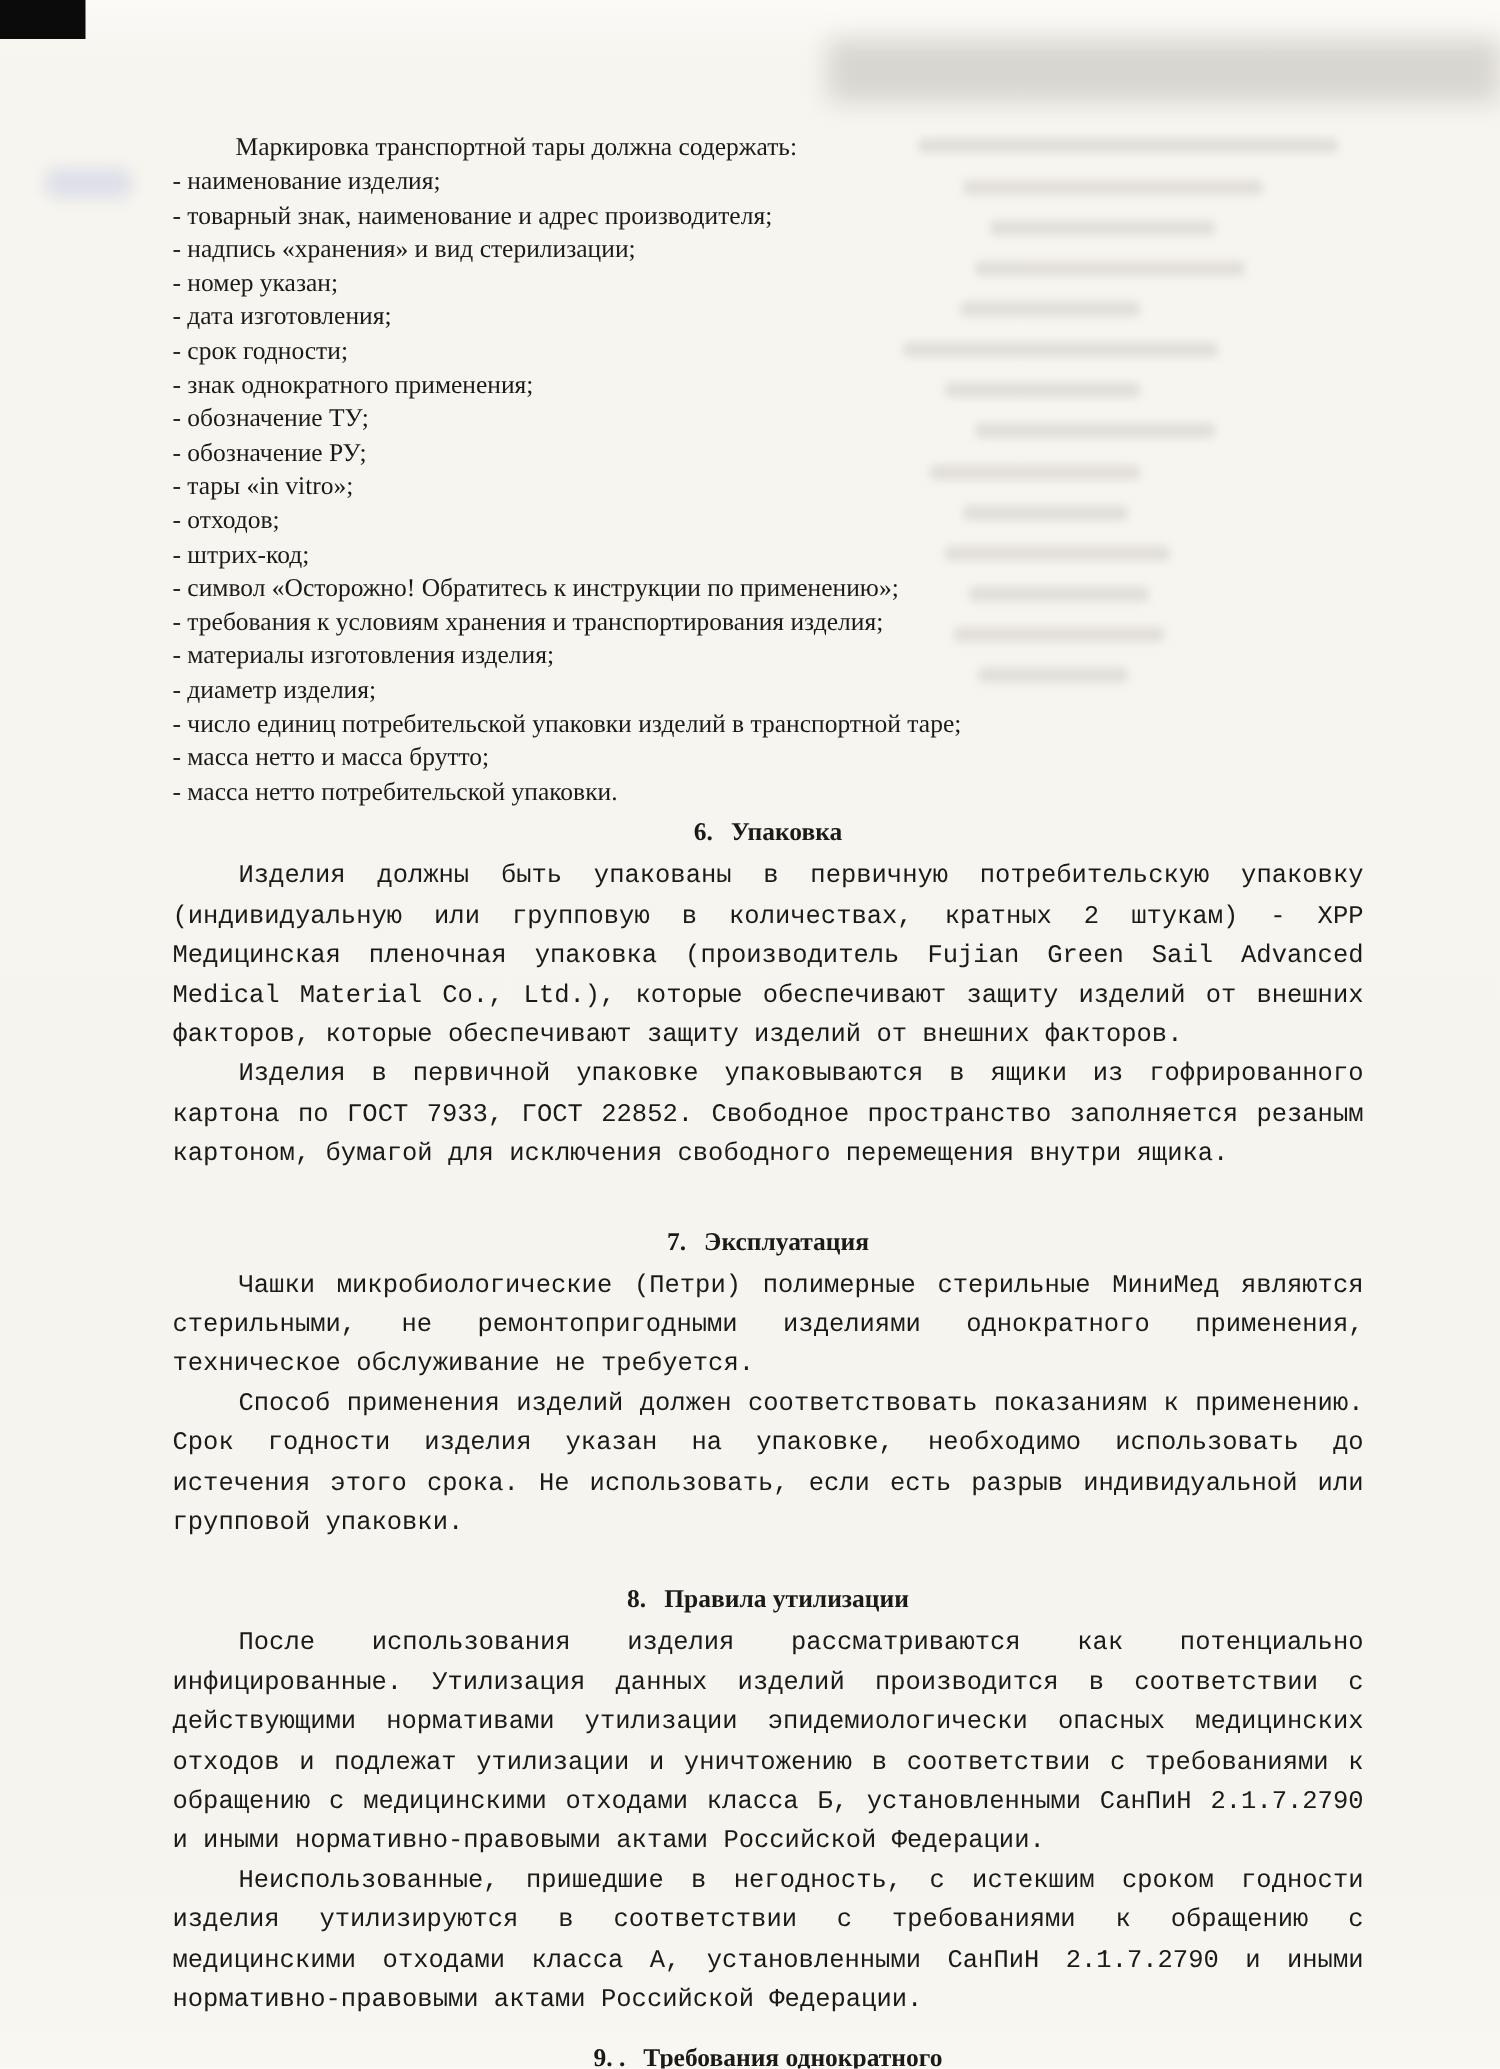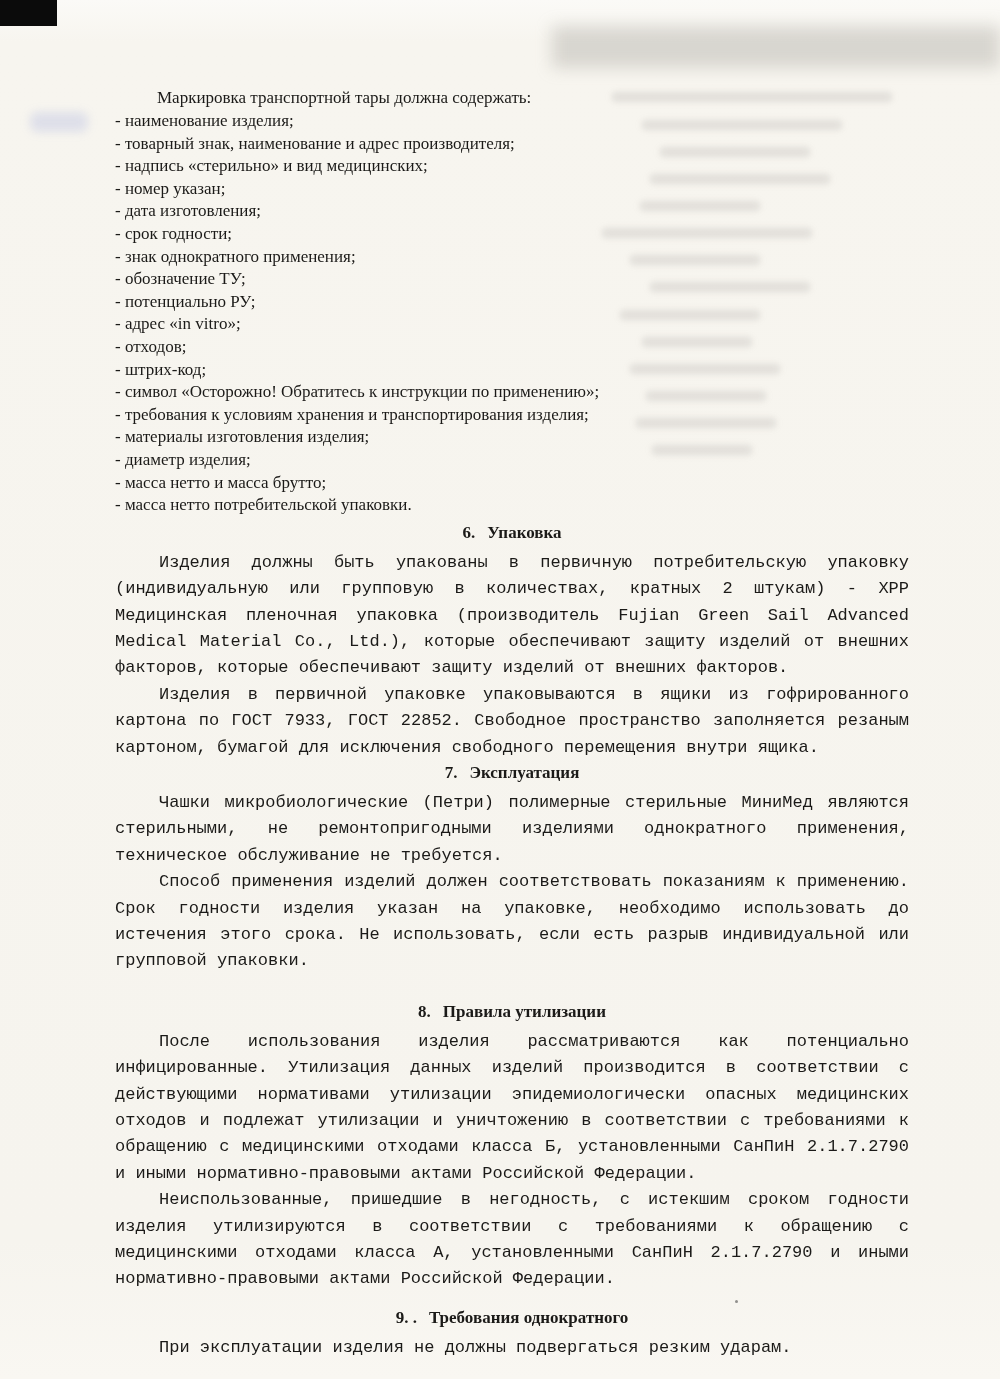--- a/index.html
+++ b/index.html
@@ -40,21 +40,21 @@
   }
   .sec-heading {
     font-weight: bold;
     font-size: 17px;
     text-align: center;
     line-height: 24px;
     margin: 0 0 5px 0;
   }
   .sec-heading .sec-title { margin-left: 12px; }
   .sec-6 { margin-top: 4px; }
-  .sec-7 { }
+  .sec-7 { margin-top: 32px; }
   .sec-8 { margin-top: 25px; }
   .sec-9 { margin-top: 13px; }
 
   
   .artifact { position: absolute; pointer-events: none; }
   .corner-mark {
     left: 0; top: 0; width: 57px; height: 26px;
     background: #0b0b0b;
   }
   .topright-smudge {
@@ -116,34 +116,35 @@
 <div class="artifact ghost g14"></div>
 <div class="artifact dot-speck"></div>
 
 <div class="page-content">
 
   <p class="intro">Маркировка транспортной тары должна содержать:</p>
 
   <div class="marking-list">
     <p>- наименование изделия;</p>
     <p>- товарный знак, наименование и адрес производителя;</p>
-    <p>- надпись «стерильно» и вид медицинских;</p>
+    <p>- надпись «хранения» и вид стерилизации;</p>
     <p>- номер указан;</p>
     <p>- дата изготовления;</p>
     <p>- срок годности;</p>
     <p>- знак однократного применения;</p>
     <p>- обозначение ТУ;</p>
-    <p>- потенциально РУ;</p>
-    <p>- адрес «in vitro»;</p>
+    <p>- обозначение РУ;</p>
+    <p>- тары «in vitro»;</p>
     <p>- отходов;</p>
     <p>- штрих-код;</p>
     <p>- символ «Осторожно! Обратитесь к инструкции по применению»;</p>
     <p>- требования к условиям хранения и транспортирования изделия;</p>
     <p>- материалы изготовления изделия;</p>
     <p>- диаметр изделия;</p>
+    <p>- число единиц потребительской упаковки изделий в транспортной таре;</p>
     <p>- масса нетто и масса брутто;</p>
     <p>- масса нетто потребительской упаковки.</p>
   </div>
 
   <h2 class="sec-heading sec-6"><span class="sec-number">6.</span><span class="sec-title">Упаковка</span></h2>
   <p class="para">Изделия должны быть упакованы в первичную потребительскую упаковку (индивидуальную или групповую в количествах, кратных 2 штукам) - ХРР Медицинская пленочная упаковка (производитель Fujian Green Sail Advanced Medical Material Co., Ltd.), которые обеспечивают защиту изделий от внешних факторов, которые обеспечивают защиту изделий от внешних факторов.</p>
   <p class="para">Изделия в первичной упаковке упаковываются в ящики из гофрированного картона по ГОСТ 7933, ГОСТ 22852. Свободное пространство заполняется резаным картоном, бумагой для исключения свободного перемещения внутри ящика.</p>
 
   <h2 class="sec-heading sec-7"><span class="sec-number">7.</span><span class="sec-title">Эксплуатация</span></h2>
   <p class="para">Чашки микробиологические (Петри) полимерные стерильные МиниМед являются стерильными, не ремонтопригодными изделиями однократного применения, техническое обслуживание не требуется.</p>

